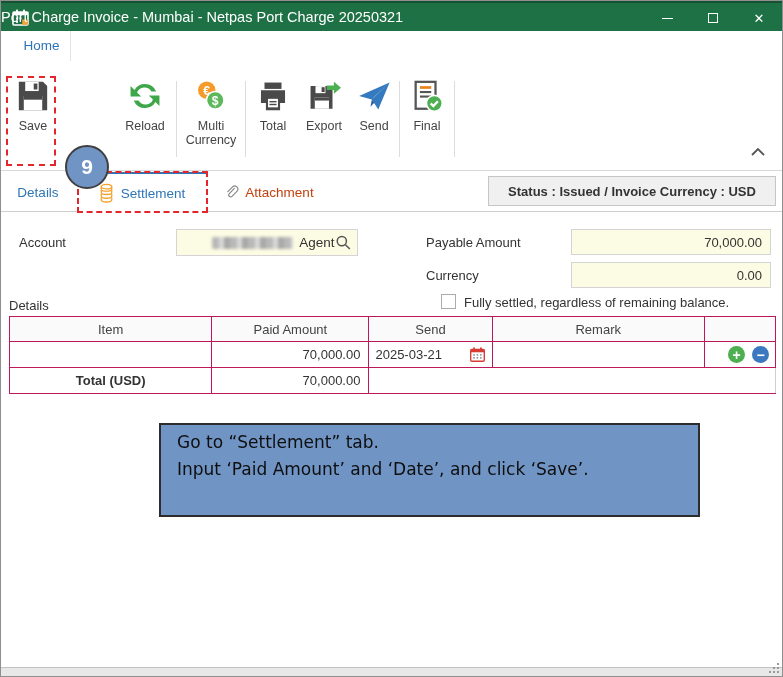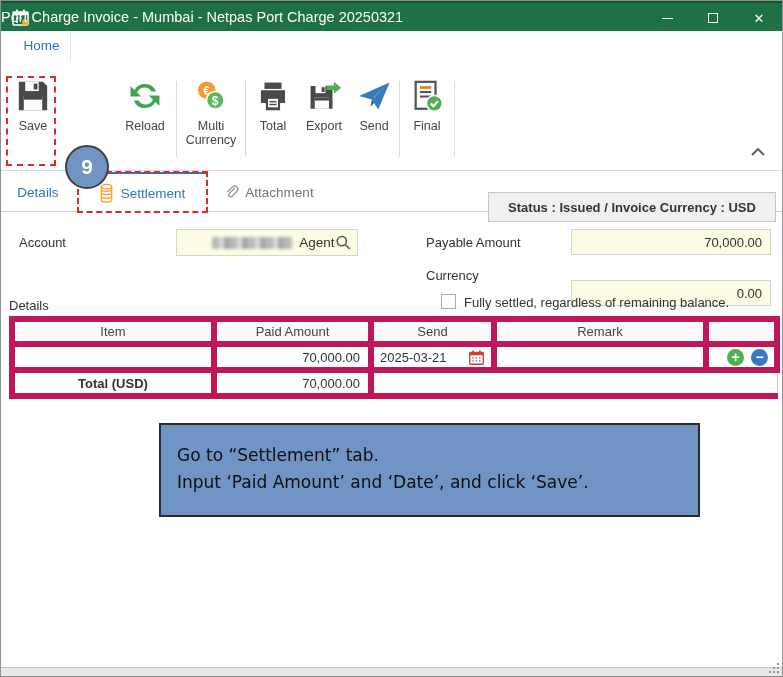--- a/index.html
+++ b/index.html
@@ -32,51 +32,51 @@
   .hl-save { position:absolute; left:5px; top:75px; width:50px; height:90px; border:2px dashed #E3262C; z-index:8; }
   .hl-settle { position:absolute; left:76px; top:170px; width:131px; height:42px; border:2px dashed #E3262C; z-index:9; }
   .badge9 { position:absolute; left:64px; top:144px; width:44px; height:44px; border-radius:50%;
     background:#7095C5; border:2px solid #3f3f3f; color:#fff; font-size:21px; font-weight:bold;
     display:flex; align-items:center; justify-content:center; z-index:10; }
   
   .doctabs { position:absolute; left:0; top:171px; width:100%; height:40px; background:#fff; border-bottom:1px solid #cfcfcf; }
   .dtab { position:absolute; top:0; height:40px; display:flex; align-items:center; justify-content:center; font-size:13.5px; }
   .dtab-details { left:0; width:74px; color:#2E75B6; }
   .dtab-settlement { left:76px; width:130px; color:#2E75B6; background:#fff; border-top:2px solid #2E75B6; gap:7px; }
-  .dtab-attachment { left:212px; width:112px; color:#737373; gap:6px; }
-  .statusbox { position:absolute; left:487px; top:191px; width:288px; height:30px; background:#f0f0f0;
+  .dtab-attachment { left:212px; width:112px; color:#c2410c; gap:6px; }
+  .statusbox { position:absolute; left:487px; top:175px; width:288px; height:30px; background:#f0f0f0;
     border:1px solid #c6c6c6; font-size:13px; font-weight:bold; color:#333;
     display:flex; align-items:center; justify-content:center; }
   
   .flabel { position:absolute; font-size:13px; color:#333; }
   .yfield { position:absolute; background:#FCFBE3; border:1px solid #d4d4d4; font-size:13px; color:#333;
     display:flex; align-items:center;padding-left:27px; }
   .yfield.num { justify-content:flex-end; padding-right:8px; }
   .redact { width:84px; height:12px; margin-left:8px; border-radius:2px;
     background:repeating-linear-gradient(90deg,#b9b9b9 0 7px,#d8d8d8 7px 12px,#a9a9a9 12px 18px); filter:blur(1.6px); }
   .acct-suffix { margin-left:6px; font-size:13.5px; color:#333; }
   .acct-search { margin-left:auto; margin-right:6px; width:17px; height:17px; }
   .chkbox { position:absolute; left:440px; top:293px; width:15px; height:15px; background:#fff; border:1px solid #ababab; }
   
   .grid { position:absolute; left:8px; top:315px; width:767px; border:1px solid #cfcfcf; border-collapse:collapse; table-layout:fixed; }
-  .grid td { border:6px solid #be185d; font-size:13px; color:#333; height:26px; padding:0 6px; background:#fff; }
+  .grid td { border:1px solid #be185d; font-size:13px; color:#333; height:26px; padding:0 6px; background:#fff; }
   .grid tr.hdr td { background:#fafafa; color:#444; text-align:center; height:25px; }
   .grid td.num { text-align:right; padding-right:8px; }
   .grid td.ctr { text-align:center; }
   .grid td.nobord { border-left:none; border-right:none; }
   .datecell { display:flex; align-items:center; justify-content:space-between; }
   .actions { display:flex; align-items:center; justify-content:flex-end; gap:7px; }
   .circbtn { width:17px; height:17px; border-radius:50%; color:#fff; font-size:14px; font-weight:bold;
     display:flex; align-items:center; justify-content:center; line-height:1; }
   .circbtn.add { background:#4CAF50; }
   .circbtn.rem { background:#3C78C0; }
   
   .note { position:absolute; left:158px; top:422px; width:541px; height:94px; background:#7095C5;
     border:2px solid #2c2c2c; color:#0e0e0e; font-family:"DejaVu Sans", sans-serif; font-size:17px;
-    line-height:27px; padding:17px 0 0 16px; }
+    line-height:27px; padding:4px 0 0 16px; }
   
   .bottomedge { position:absolute; left:0; bottom:0; width:100%; height:9px; background:#e8e8e8; border-top:1px solid #c2c2c2; }
   .grip { position:absolute; right:3px; bottom:3px; width:2px; height:2px; background:#9a9a9a;
     box-shadow:-4px 0 #9a9a9a, -8px 0 #9a9a9a, 0 -4px #9a9a9a, -4px -4px #9a9a9a, 0 -8px #9a9a9a; }
 </style>
 </head>
 <body>
 
 <div class="window">
 
@@ -241,21 +241,21 @@
         <line x1="12.7" y1="12.7" x2="18" y2="18"></line>
     </svg>
   </div>
 
   <div class="flabel" style="left:425px; top:234px;">Payable Amount</div>
   <div class="yfield num" style="left:570px; top:228px; width:200px; height:26px;">
     <span>70,000.00</span>
   </div>
 
   <div class="flabel" style="left:425px; top:267px;">Currency</div>
-  <div class="yfield num" style="left:570px; top:261px; width:200px; height:26px;margin-top:18px;">
+  <div class="yfield num" style="left:570px; top:261px; width:200px; height:26px;">
     <span>0.00</span>
   </div>
 
   <div class="chkbox"></div>
   <div class="flabel" style="left:463px; top:294px;">Fully settled, regardless of remaining balance.</div>
 
   <div class="flabel" style="left:8px; top:297px;">Details</div>
 
   <table class="grid">
     <colgroup>

